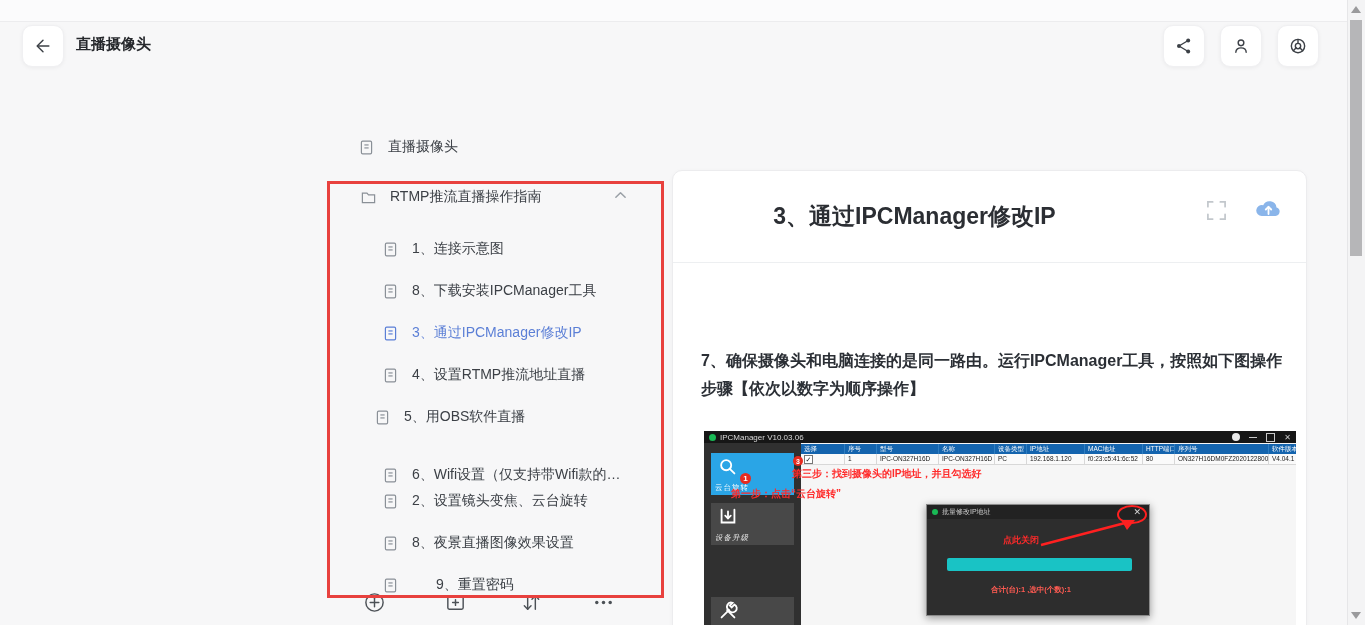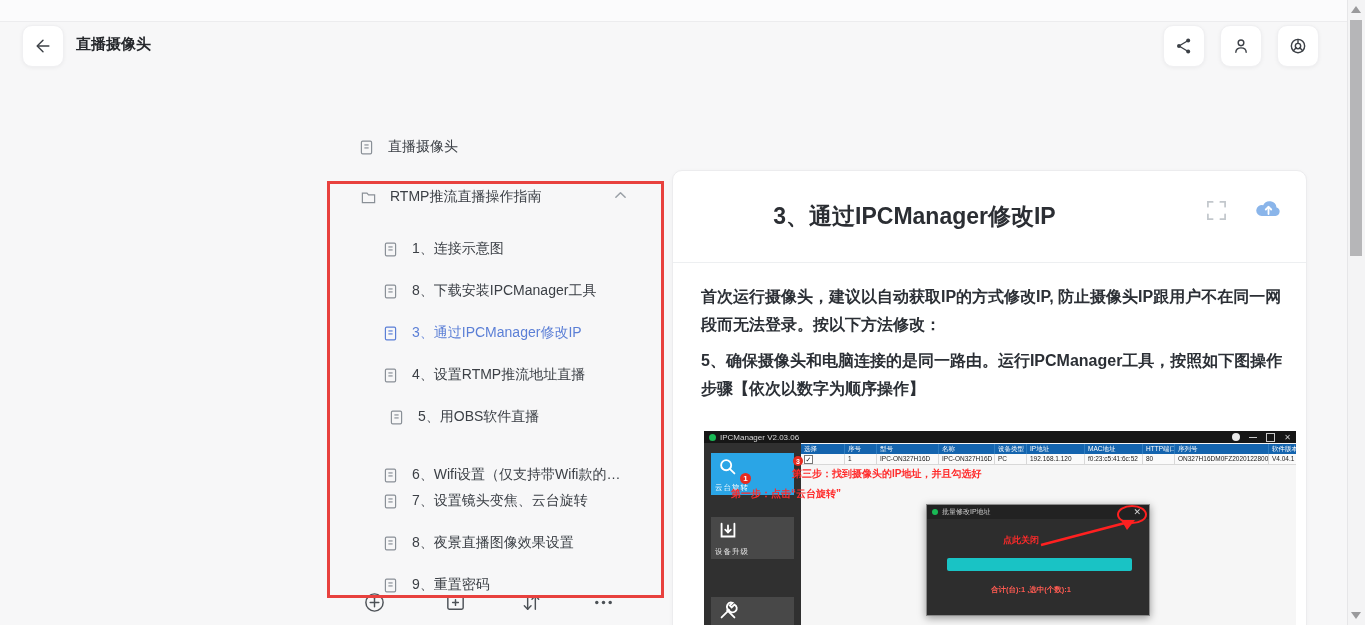--- a/index.html
+++ b/index.html
@@ -164,21 +164,21 @@
   <span>3、通过IPCManager修改IP</span>
 </div>
 <div class="abs titem" style="left:382px;top:362px;">
   <svg class="dic" viewBox="0 0 20 20">
       <rect x="4" y="2.5" width="12" height="15" rx="1.5"></rect>
       <line x1="7.5" y1="7" x2="12.5" y2="7"></line>
       <line x1="7.5" y1="10.5" x2="12.5" y2="10.5"></line>
     </svg>
   <span>4、设置RTMP推流地址直播</span>
 </div>
-<div class="abs titem" style="left:388px;top:404px;">
+<div class="abs titem" style="left:374px;top:404px;">
   <svg class="dic" viewBox="0 0 20 20">
       <rect x="4" y="2.5" width="12" height="15" rx="1.5"></rect>
       <line x1="7.5" y1="7" x2="12.5" y2="7"></line>
       <line x1="7.5" y1="10.5" x2="12.5" y2="10.5"></line>
     </svg>
   <span>5、用OBS软件直播</span>
 </div>
 <div class="abs titem" style="left:382px;top:446px;margin-top:16px;">
   <svg class="dic" viewBox="0 0 20 20">
       <rect x="4" y="2.5" width="12" height="15" rx="1.5"></rect>
@@ -186,31 +186,31 @@
       <line x1="7.5" y1="10.5" x2="12.5" y2="10.5"></line>
     </svg>
   <span>6、Wifi设置（仅支持带Wifi款的…</span>
 </div>
 <div class="abs titem" style="left:382px;top:488px;">
   <svg class="dic" viewBox="0 0 20 20">
       <rect x="4" y="2.5" width="12" height="15" rx="1.5"></rect>
       <line x1="7.5" y1="7" x2="12.5" y2="7"></line>
       <line x1="7.5" y1="10.5" x2="12.5" y2="10.5"></line>
     </svg>
-  <span>7、设置镜头变焦、云台旋转</span>
+  <span>2、设置镜头变焦、云台旋转</span>
 </div>
 <div class="abs titem" style="left:382px;top:530px;">
   <svg class="dic" viewBox="0 0 20 20">
       <rect x="4" y="2.5" width="12" height="15" rx="1.5"></rect>
       <line x1="7.5" y1="7" x2="12.5" y2="7"></line>
       <line x1="7.5" y1="10.5" x2="12.5" y2="10.5"></line>
     </svg>
   <span>8、夜景直播图像效果设置</span>
 </div>
-<div class="abs titem" style="left:382px;top:572px;">
+<div class="abs titem" style="left:382px;top:572px;gap:24px;">
   <svg class="dic" viewBox="0 0 20 20">
       <rect x="4" y="2.5" width="12" height="15" rx="1.5"></rect>
       <line x1="7.5" y1="7" x2="12.5" y2="7"></line>
       <line x1="7.5" y1="10.5" x2="12.5" y2="10.5"></line>
     </svg>
   <span>9、重置密码</span>
 </div>
 
 <div class="abs toolic" style="left:361px;top:589px;">
   <svg viewBox="0 0 24 24">
@@ -253,45 +253,44 @@
       <path d="M15 2 h5 v5"></path>
       <path d="M20 15 v5 h-5"></path>
       <path d="M7 20 H2 v-5"></path>
   </svg>
   <svg class="hdr-ic cloudsvg" style="left:582px;top:26px;" viewBox="0 0 27 23">
     <path d="M7 19 a5.5 5.5 0 1 1 1.2-10.8 a7 7 0 0 1 13.3 2.2 a4.4 4.4 0 0 1-1 8.6 z" fill="#8ab5ea"></path>
     <line x1="13.5" y1="17" x2="13.5" y2="10" stroke="#fff" stroke-width="1.8" stroke-linecap="round"></line>
     <polyline points="10.8,12.5 13.5,9.8 16.2,12.5" fill="none" stroke="#fff" stroke-width="1.8" stroke-linecap="round" stroke-linejoin="round"></polyline>
   </svg>
 
-  <div class="para" style="top:112px;">首次运行摄像头，建议以自动获取IP的方式修改IP, 防止摄像头IP跟用户不在同一网段而无法登录。按以下方法修改：</div>
-  <div class="para" style="top:176px;">5、确保摄像头和电脑连接的是同一路由。运行IPCManager工具，按照如下图操作步骤【依次以数字为顺序操作】</div>
+  <div class="para" style="top:176px;">7、确保摄像头和电脑连接的是同一路由。运行IPCManager工具，按照如下图操作步骤【依次以数字为顺序操作】</div>
 
   <div class="shot">
     <div class="shot-titlebar">
       <div class="sdot"></div>
-      <span class="shot-wtitle">IPCManager V2.03.06</span>
+      <span class="shot-wtitle">IPCManager V10.03.06</span>
       <div class="wctrls">
         <span class="wc-dot"></span>
         <span class="wc-min"></span>
         <span class="wc-max"></span>
         <span>✕</span>
       </div>
     </div>
 
     <div class="shot-side">
       <div class="sbtn activeb" style="top:10px;">
         <svg viewBox="0 0 24 24">
             <circle cx="10" cy="10" r="5.5"></circle>
             <line x1="14.5" y1="14.5" x2="19" y2="19"></line>
           </svg>
         <span class="rbadge" style="left:29px;top:20px;width:11px;height:11px;font-size:8px;">1</span>
         <span class="slabel">云台旋转</span>
       </div>
-      <div class="sbtn" style="top:74px;">
+      <div class="sbtn" style="top:60px;font-style:italic;">
         <svg viewBox="0 0 24 24">
             <path d="M5 4 v14 h14 V4"></path>
             <line x1="12" y1="6" x2="12" y2="13"></line>
             <polyline points="9,10.5 12,13.5 15,10.5"></polyline>
           </svg>
         <span class="slabel">设备升级</span>
       </div>
       <div class="sbtn" style="top:154px;">
         <svg viewBox="0 0 24 24">
             <line x1="5" y1="19" x2="13" y2="11"></line>

